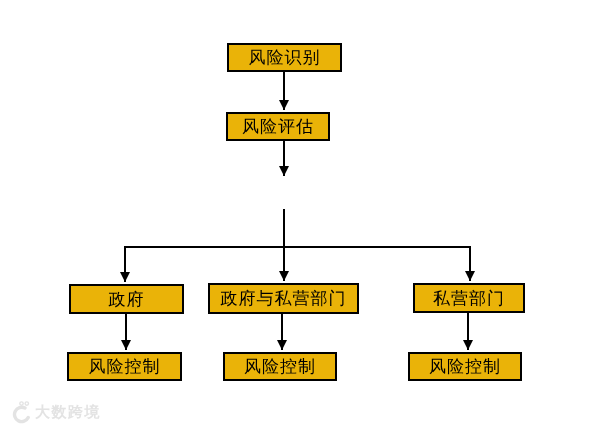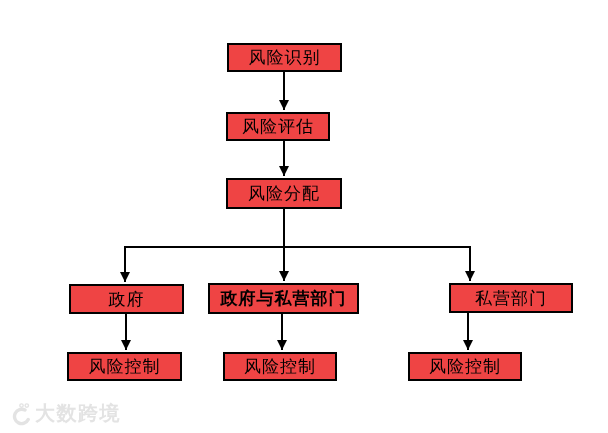--- a/index.html
+++ b/index.html
@@ -19,42 +19,42 @@
     position: absolute;
     left: 0;
     top: 0;
     width: 608px;
     height: 433px;
   }
   .node {
     position: absolute;
     box-sizing: border-box;
     border: 2px solid #000000;
-    background: #ef4444;
+    background: #eab308;
     color: #000000;
     display: flex;
     align-items: center;
     justify-content: center;
     font-size: 17px;
     letter-spacing: 1px;
     white-space: nowrap;
     line-height: 1;
   }
   .watermark {
     position: absolute;
     left: 8px;
     top: 400px;
     display: flex;
     align-items: center;
     gap: 3px;
     color: #e3e3e3;
     user-select: none;
   }
   .watermark-text {
-    font-size: 20px;
+    font-size: 15px;
     font-weight: bold;
     letter-spacing: 1.5px;
     font-family: "DejaVu Sans", "Liberation Sans", sans-serif;
   }
   .watermark-logo {
     width: 24px;
     height: 24px;
     display: block;
   }
 </style>
@@ -88,27 +88,26 @@
 
     <line x1="282" y1="314" x2="282" y2="350" stroke="#000000" stroke-width="2" marker-end="url(#arrow)"></line>
 
     <line x1="468" y1="313" x2="468" y2="350" stroke="#000000" stroke-width="2" marker-end="url(#arrow)"></line>
   </svg>
 
   <div class="node" style="left:227px; top:43px; width:115px; height:29px;">风险识别</div>
 
   <div class="node" style="left:226px; top:112px; width:104px; height:29px;">风险评估</div>
 
-  <div class="node" style="left:226px; top:178px; width:116px; height:31px;">风险分配</div>
 
   <div class="node" style="left:69px; top:284px; width:115px; height:30px;font-family:Liberation Serif, serif;">政府</div>
 
-  <div class="node" style="left:208px; top:283px; width:151px; height:31px;font-weight:bold;">政府与私营部门</div>
+  <div class="node" style="left:208px; top:283px; width:151px; height:31px;">政府与私营部门</div>
 
-  <div class="node" style="left:413px; top:283px; width:124px; height:30px;margin-left:36px;">私营部门</div>
+  <div class="node" style="left:413px; top:283px; width:112px; height:30px;">私营部门</div>
 
   <div class="node" style="left:67px; top:352px; width:115px; height:29px;">风险控制</div>
 
   <div class="node" style="left:223px; top:352px; width:114px; height:29px;">风险控制</div>
 
   <div class="node" style="left:408px; top:352px; width:114px; height:29px;">风险控制</div>
 
   <div class="watermark">
     <svg class="watermark-logo" viewBox="0 0 24 24" xmlns="http://www.w3.org/2000/svg">
       <path d="M17 8 a7.2 7.2 0 1 0 3.2 9.5" fill="none" stroke="#e3e3e3" stroke-width="3.4" stroke-linecap="round"></path>

